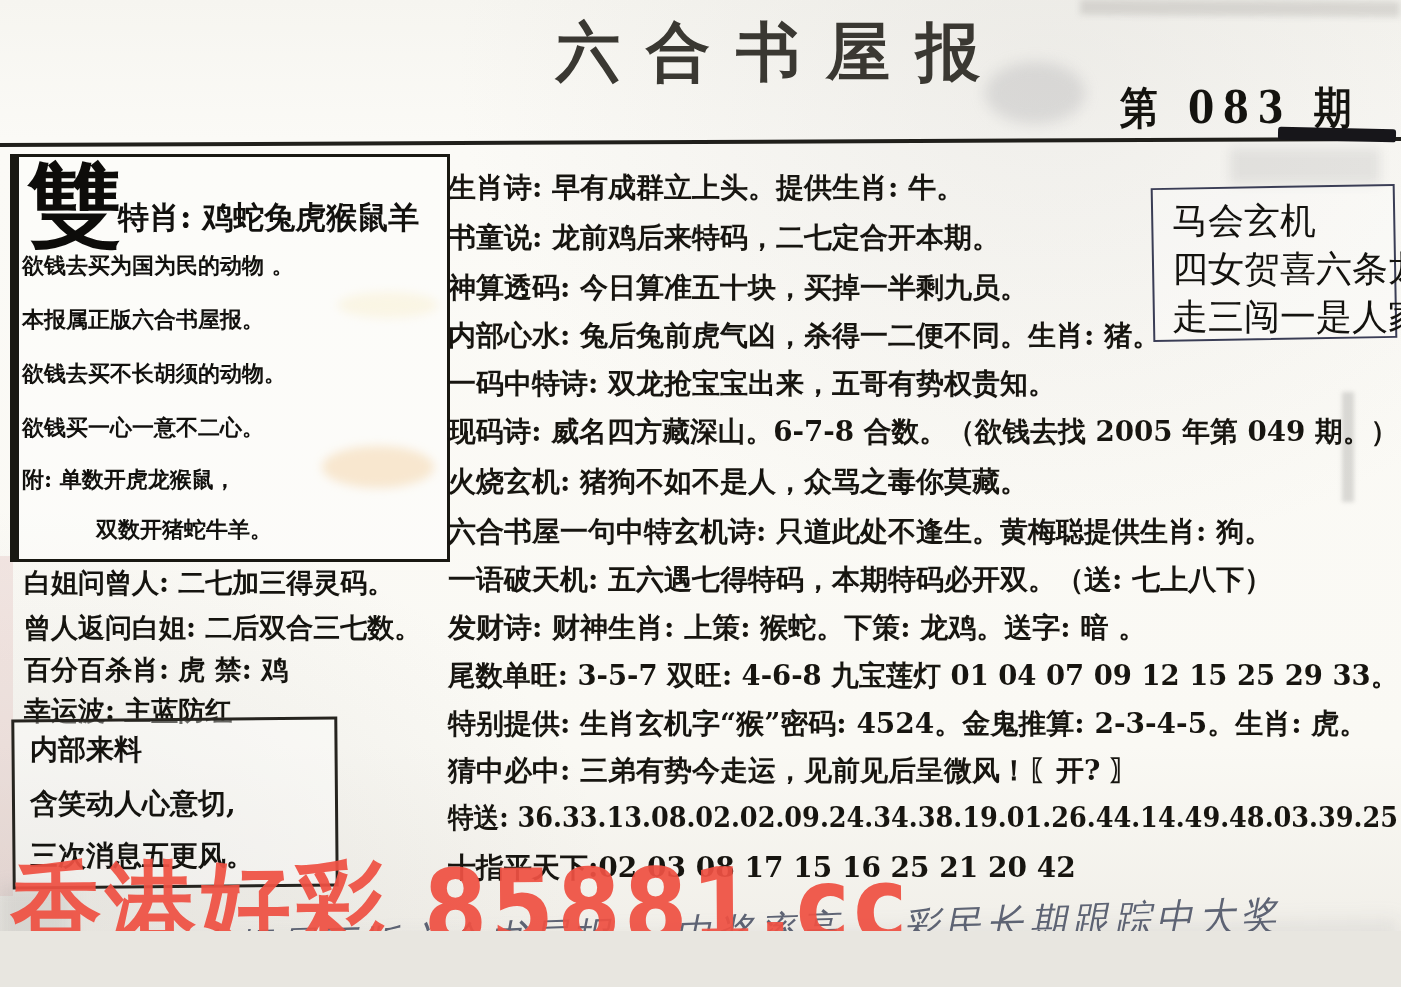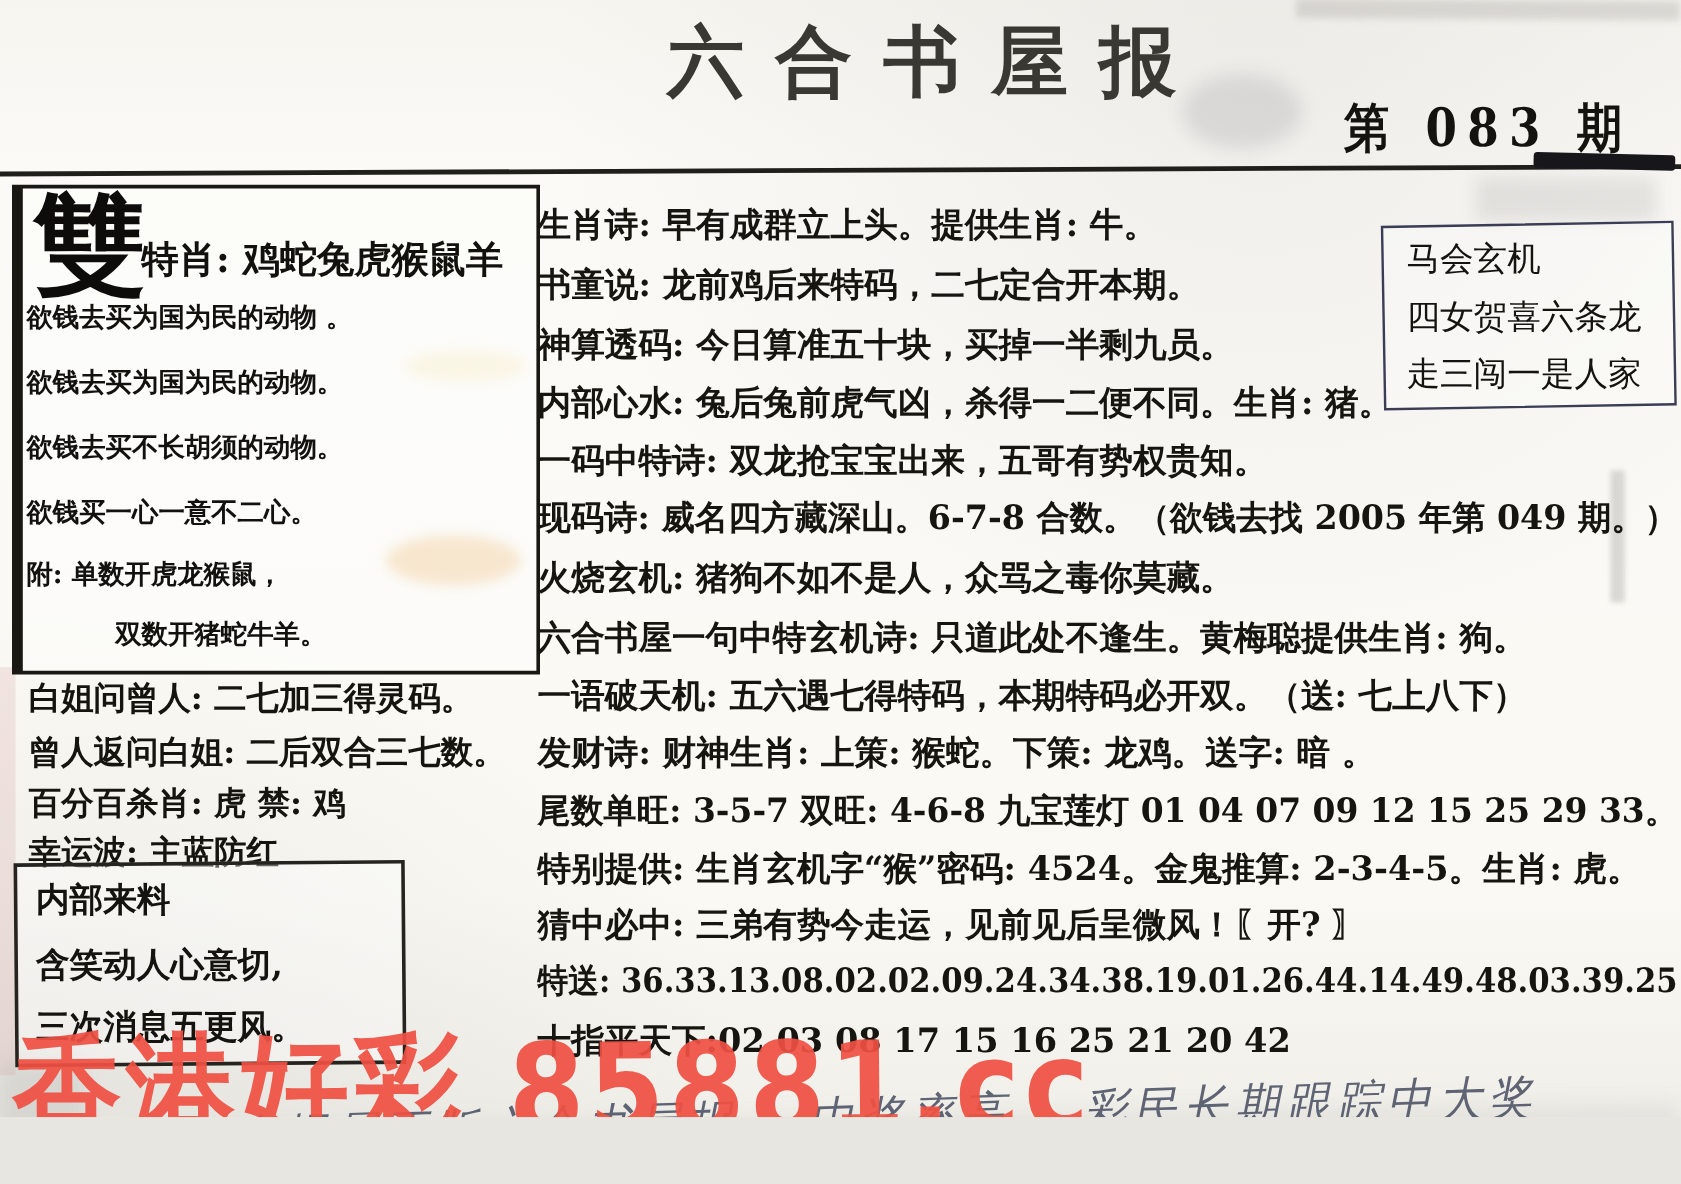--- a/index.html
+++ b/index.html
@@ -27,21 +27,21 @@
     border:3px solid #26241f;background:rgba(255,255,255,.35);transform:rotate(-0.5deg);}
   .box-corner{position:absolute;left:1152px;top:186px;width:240px;height:150px;
     border:2px solid #3a3d55;background:rgba(255,255,255,.3);transform:rotate(-1deg);}
 
   .bigchar{left:28px;top:158px;font-size:94px;font-weight:bold;line-height:1;color:#0d0c0a;}
   .texiao{left:118px;top:198px;font-size:31px;font-weight:bold;color:#12110e;}
   .lline{left:22px;font-size:22px;font-weight:bold;color:#12110e;}
   .note{left:24px;font-size:27px;font-weight:bold;color:#15140f;text-align:center;}
   .iline{left:30px;font-size:28px;font-weight:bold;color:#14130f;}
   .rline{left:448px;font-size:28px;color:#171510;font-weight:bold;}
-  .cline{left:1172px;font-size:28px;color:#14130f;}
+  .cline{left:1172px;font-size:36px;color:#14130f;}
 
   .watermark{left:10px;top:846px;font-size:104px;font-weight:bold;letter-spacing:4px;
     font-family:"DejaVu Sans","Liberation Sans",sans-serif;color:#ef5143;opacity:.93;z-index:5;}
   .footer-stamp{left:192px;top:924px;font-size:40px;letter-spacing:6px;color:#454c60;opacity:.85;
     font-family:"DejaVu Sans","Liberation Sans",sans-serif;font-style:italic;z-index:4;}
 
   .art{position:absolute;pointer-events:none;}
   .art1{left:1080px;top:0;width:320px;height:16px;background:rgba(150,148,145,.28);filter:blur(3px);transform:rotate(.4deg);}
   .art2{left:985px;top:62px;width:100px;height:62px;border-radius:50%;background:rgba(165,165,168,.3);filter:blur(7px);}
   .art3{left:1278px;top:128px;width:118px;height:13px;background:#17161a;transform:rotate(1.4deg);border-radius:3px;}
@@ -70,21 +70,21 @@
 
   <div class="t title">六合书屋报</div>
   <div class="t issue" style="transform-origin: left top; transform: scaleX(0.857);">第 083 期</div>
   <div class="rule-main"></div>
   <div class="art art3"></div>
 
   <div class="box-main"></div>
   <div class="t bigchar">雙</div>
   <div class="t texiao">特肖: 鸡蛇兔虎猴鼠羊</div>
   <div class="t lline" style="top:252px">欲钱去买为国为民的动物 。</div>
-  <div class="t lline" style="top:306px">欲钱去买为国为民的动物。</div>
+  <div class="t lline" style="top:306px">本报属正版六合书屋报。</div>
   <div class="t lline" style="top:360px">欲钱去买不长胡须的动物。</div>
   <div class="t lline" style="top:414px">欲钱买一心一意不二心。</div>
   <div class="t lline" style="top:466px">附: 单数开虎龙猴鼠，</div>
   <div class="t lline" style="top:516px;left:96px">双数开猪蛇牛羊。</div>
 
   <div class="t note" style="top:566px">白姐问曾人: 二七加三得灵码。</div>
   <div class="t note" style="top:611px">曾人返问白姐: 二后双合三七数。</div>
   <div class="t note" style="top:653px">百分百杀肖: 虎  禁: 鸡</div>
   <div class="t note" style="top:694px">幸运波: 主蓝防红</div>
 

